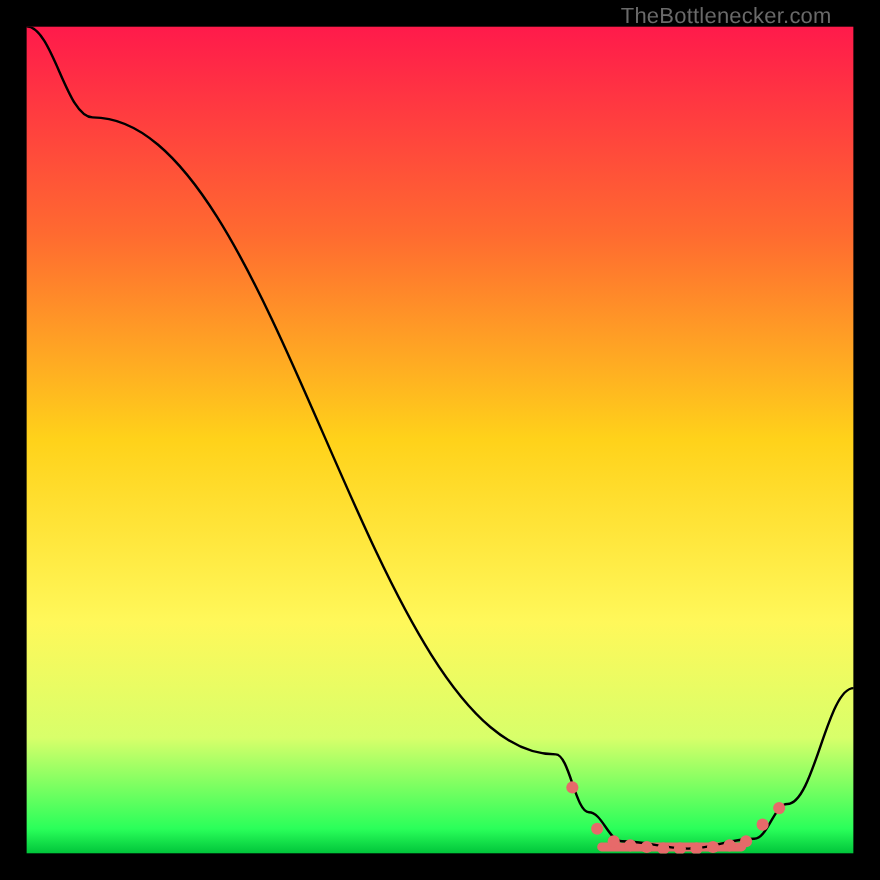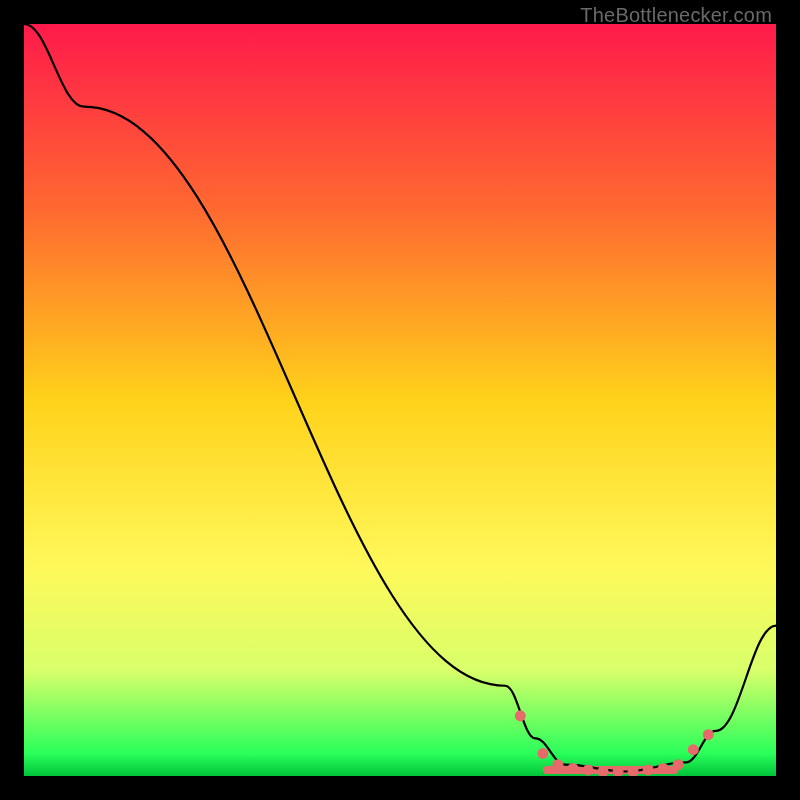--- a/index.html
+++ b/index.html
@@ -15,21 +15,21 @@
     position: absolute;
     left: 24px;
     top: 24px;
     width: 752px;
     height: 752px;
     background: #000;
   }
   .credit {
     position: absolute;
     top: 4px;
-    right: 28px;
+    right: 44px;
     color: #6a6a6a;
     font-size: 20px;
     font-weight: 500;
     letter-spacing: 0.2px;
   }
   svg {
     display: block;
   }
 </style>
 </head>

